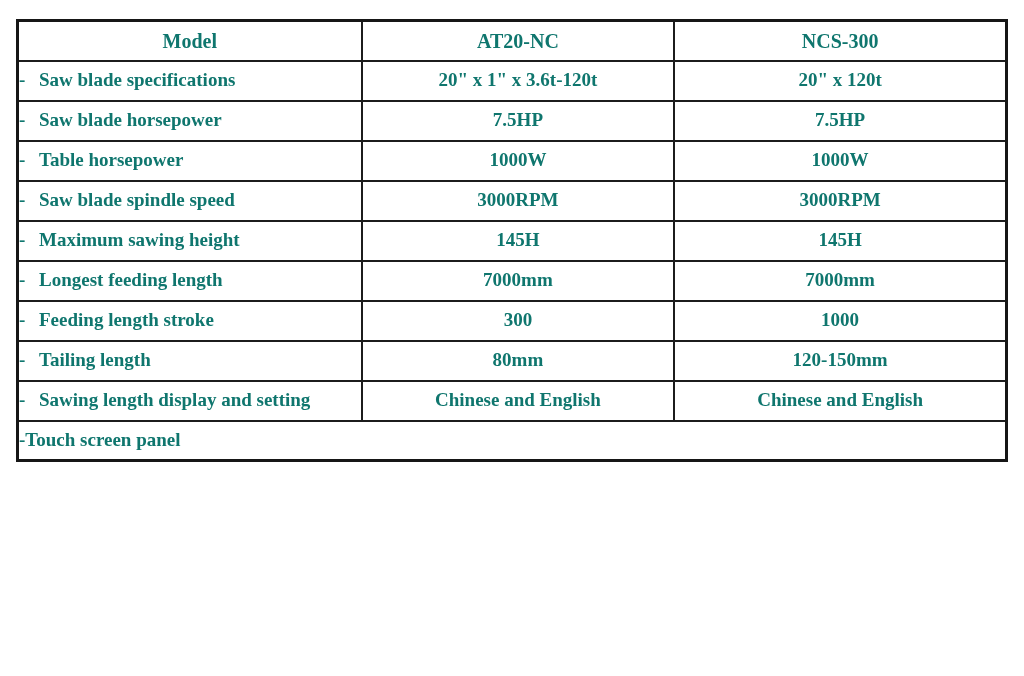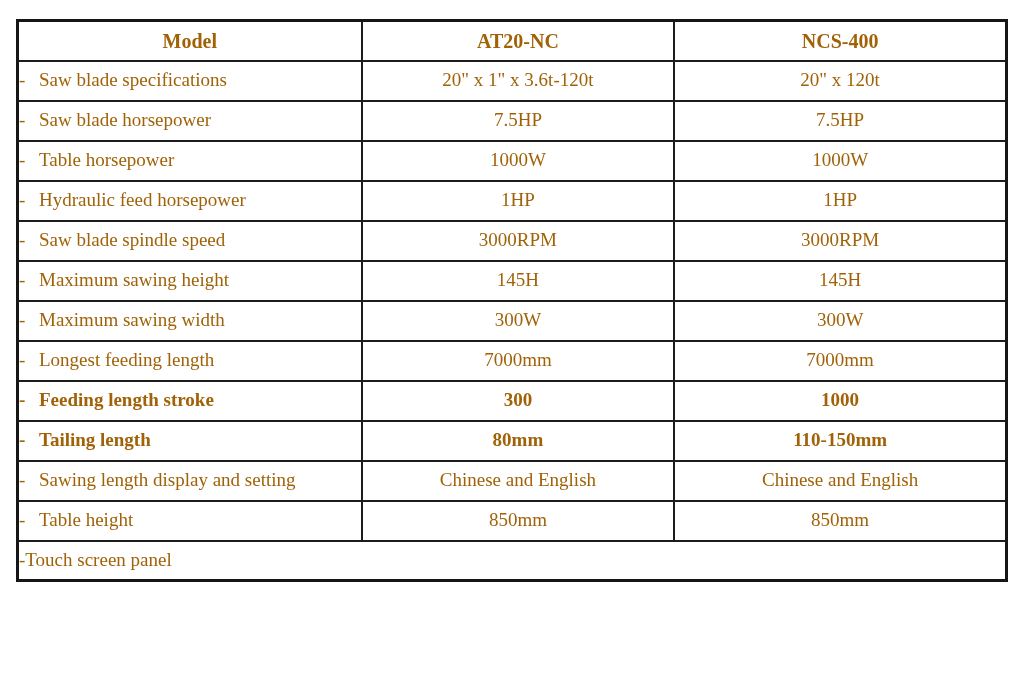--- a/index.html
+++ b/index.html
@@ -3,21 +3,21 @@
 <meta charset="utf-8">
 <style>
   * { margin: 0; padding: 0; box-sizing: border-box; }
   html, body { background: #ffffff; }
   .page {
     position: relative;
     width: 1024px;
     height: 676px;
     background: #ffffff;
     font-family: "Liberation Serif", "DejaVu Serif", serif;
-    color: #a16207;
+    color: #0f766e;
     overflow: hidden;
   }
   table.spec {
     position: absolute;
     left: 16px;
     top: 19px;
     width: 992px;
     border-collapse: collapse;
     table-layout: fixed;
     border: 3px solid #161616;
@@ -27,20 +27,21 @@
   col.c-ncs   { width: 33.6%; }
   table.spec th, table.spec td {
     border: 2px solid #1c1c1c;
     height: 40px;
     padding: 0;
     font-size: 19px;
     line-height: 1.1;
     vertical-align: middle;
     white-space: nowrap;
     overflow: hidden;
+    font-weight: bold;
   }
   table.spec th {
     font-weight: bold;
     font-size: 20px;
     text-align: center;
   }
   td.val { text-align: center; }
   td.lbl { text-align: left; padding-left: 12px; }
   td.lbl .dash { display: inline-block; width: 10px; margin-right: 10px; text-align: left; }
   tr.bold td { font-weight: bold; }
@@ -53,82 +54,67 @@
   <table class="spec">
     <colgroup>
       <col class="c-model">
         <col class="c-at20">
         <col class="c-ncs">
     </colgroup>
     <thead>
       <tr>
         <th>Model</th>
         <th>AT20-NC</th>
-        <th>NCS-400</th>
+        <th>NCS-300</th>
       </tr>
     </thead>
     <tbody>
       <tr>
         <td class="lbl"><span class="dash">-</span><span>Saw blade specifications</span></td>
         <td class="val">20" x 1" x 3.6t-120t</td>
         <td class="val">20" x 120t</td>
       </tr>
       <tr>
         <td class="lbl"><span class="dash">-</span><span>Saw blade horsepower</span></td>
         <td class="val">7.5HP</td>
         <td class="val">7.5HP</td>
       </tr>
       <tr>
         <td class="lbl"><span class="dash">-</span><span>Table horsepower</span></td>
         <td class="val">1000W</td>
         <td class="val">1000W</td>
       </tr>
       <tr>
-        <td class="lbl"><span class="dash">-</span><span>Hydraulic feed horsepower</span></td>
-        <td class="val">1HP</td>
-        <td class="val">1HP</td>
-      </tr>
-      <tr>
         <td class="lbl"><span class="dash">-</span><span>Saw blade spindle speed</span></td>
         <td class="val">3000RPM</td>
         <td class="val">3000RPM</td>
       </tr>
       <tr>
         <td class="lbl"><span class="dash">-</span><span>Maximum sawing height</span></td>
         <td class="val">145H</td>
         <td class="val">145H</td>
-      </tr>
-      <tr>
-        <td class="lbl"><span class="dash">-</span><span>Maximum sawing width</span></td>
-        <td class="val">300W</td>
-        <td class="val">300W</td>
       </tr>
       <tr>
         <td class="lbl"><span class="dash">-</span><span>Longest feeding length</span></td>
         <td class="val">7000mm</td>
         <td class="val">7000mm</td>
       </tr>
       <tr class="bold">
         <td class="lbl"><span class="dash">-</span><span>Feeding length stroke</span></td>
         <td class="val">300</td>
         <td class="val">1000</td>
       </tr>
       <tr class="bold">
         <td class="lbl"><span class="dash">-</span><span>Tailing length</span></td>
         <td class="val">80mm</td>
-        <td class="val">110-150mm</td>
+        <td class="val">120-150mm</td>
       </tr>
       <tr>
         <td class="lbl"><span class="dash">-</span><span>Sawing length display and setting</span></td>
         <td class="val">Chinese and English</td>
         <td class="val">Chinese and English</td>
-      </tr>
-      <tr>
-        <td class="lbl"><span class="dash">-</span><span>Table height</span></td>
-        <td class="val">850mm</td>
-        <td class="val">850mm</td>
       </tr>
       <tr>
         <td class="footer-cell" colspan="3"><span class="dash">-</span><span>Touch screen panel</span></td>
       </tr>
     </tbody>
   </table>
 </div>
 
 </body></html>

